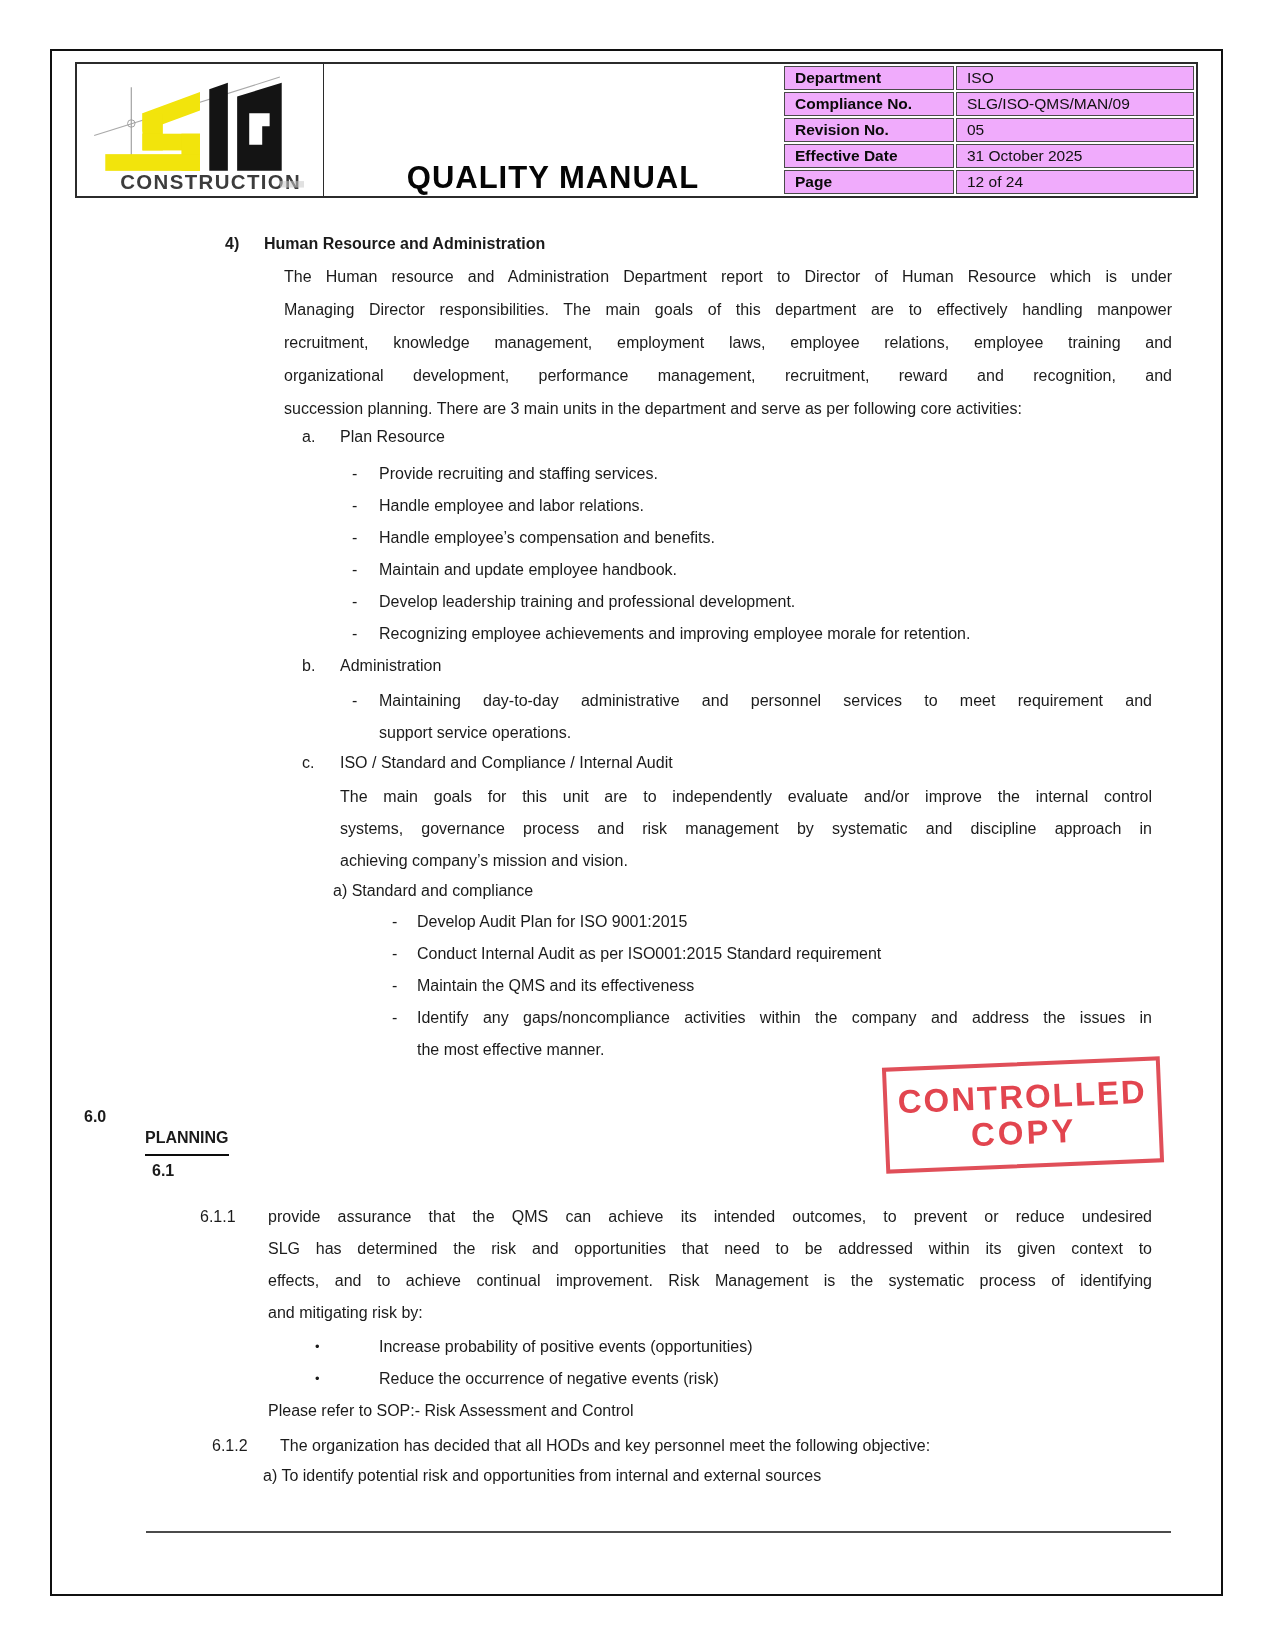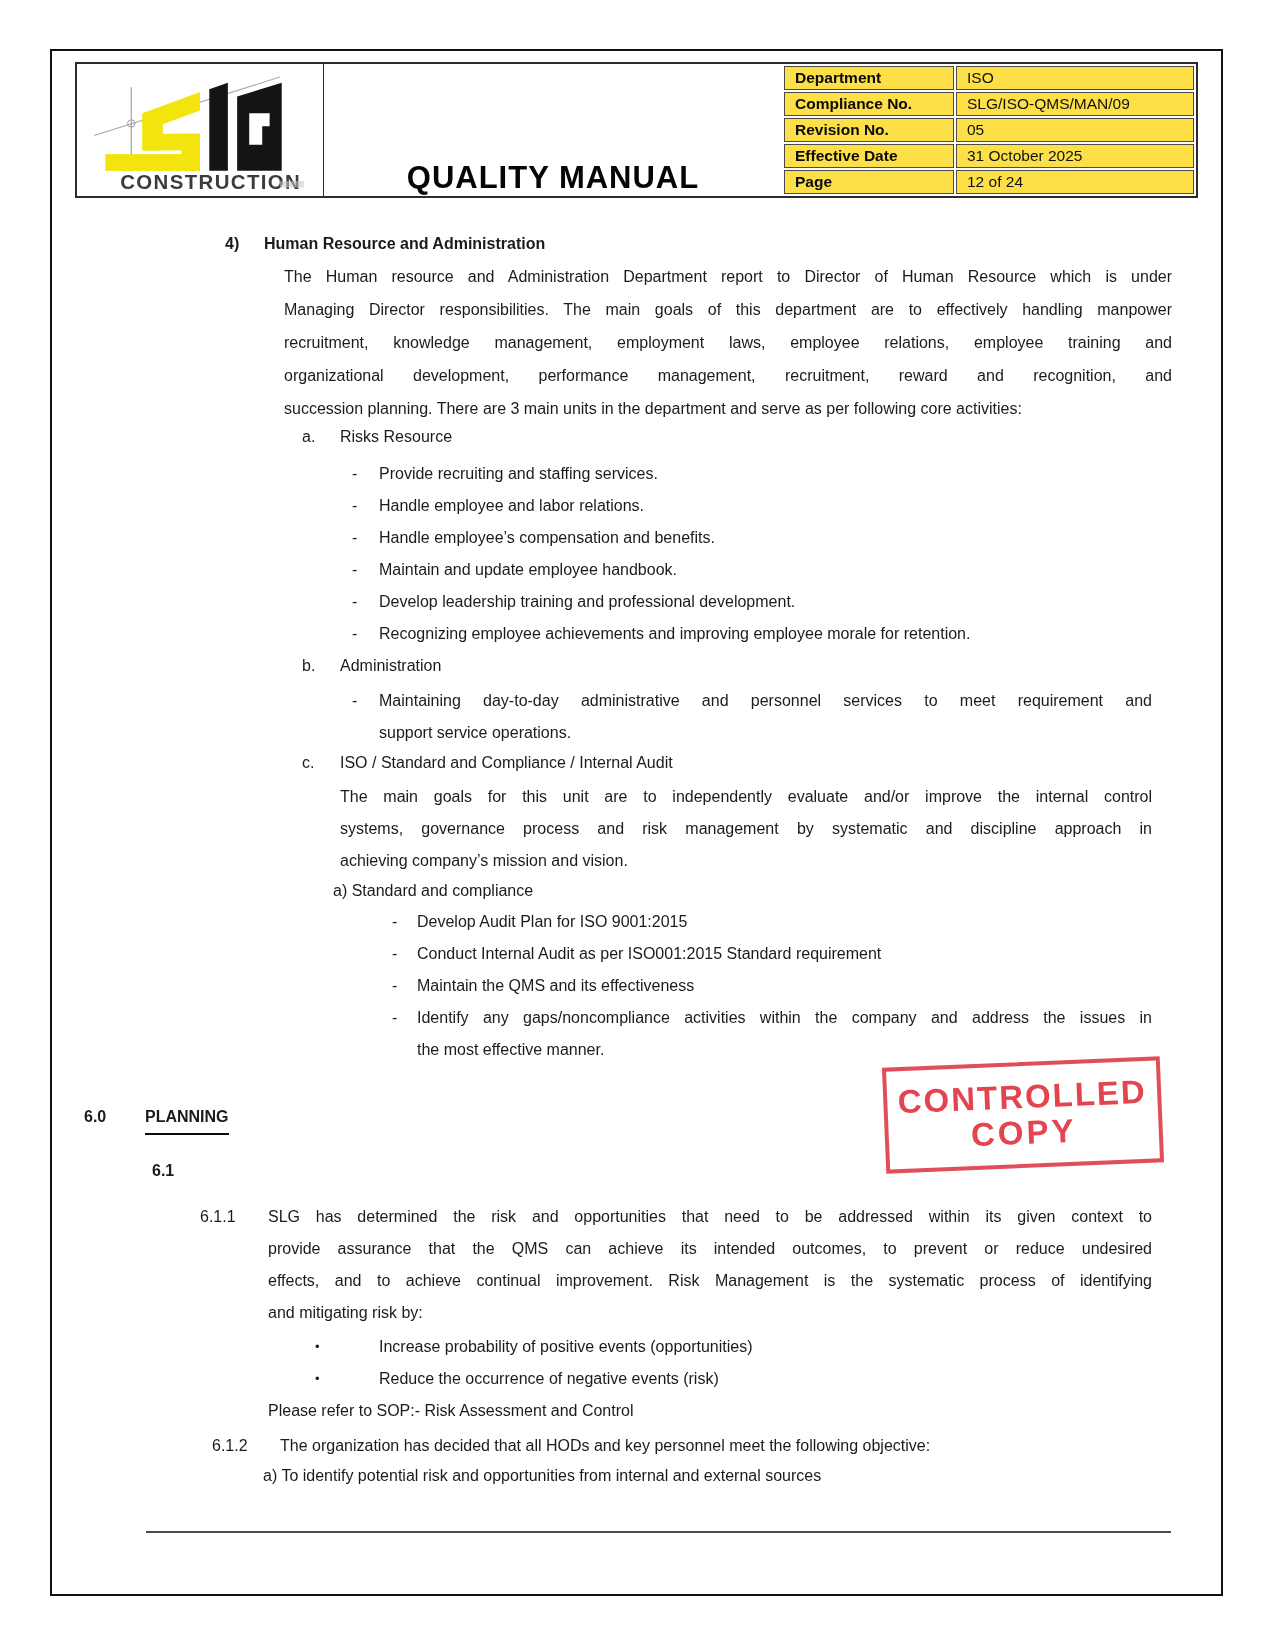--- a/index.html
+++ b/index.html
@@ -9,35 +9,35 @@
         border:2px solid #101010;box-sizing:border-box;}
   
   .header-box{position:absolute;left:75px;top:62px;width:1123px;height:136px;
         border:2px solid #2b2b2b;box-sizing:border-box;display:flex;}
   .logo-cell{width:247px;border-right:1.6px solid #2b2b2b;box-sizing:border-box;
         display:flex;align-items:center;justify-content:center;}
   .title-cell{flex:1;display:flex;align-items:flex-end;justify-content:center;}
   .doc-title{font-weight:bold;font-size:31px;letter-spacing:1px;color:#050505;}
   .info-table{width:414px;border-collapse:separate;border-spacing:2.5px;table-layout:fixed;}
   .info-table td{border:1.6px solid #4a4a4a;height:21px;padding:0 10px;font-size:15.5px;
-        vertical-align:middle;background:#fde047;white-space:nowrap;overflow:hidden;}
+        vertical-align:middle;background:#f0abfc;white-space:nowrap;overflow:hidden;}
   .info-table td.lbl{width:148px;font-weight:bold;color:#0a0a0a;}
   .info-table td.val{color:#111;}
   
   .abs{position:absolute;}
   .row{display:flex;align-items:flex-start;}
   .num{flex:0 0 auto;}
   .b{font-weight:bold;}
   .lh32{line-height:32px;}
   .lh33{line-height:33px;}
   .jfill{text-align:justify;text-align-last:justify;}
   .dash{flex:0 0 27px;}
   .dash2{flex:0 0 25px;}
   .bullet-marker{flex:0 0 64px;font-size:13px;line-height:32px;}
-  .underline{border-bottom:2.4px solid #0c0c0c;padding-bottom:0px;}
+  .underline{border-bottom:2.4px solid #0c0c0c;padding-bottom:0px;margin-top:21px;}
   
   .stamp{position:absolute;left:884px;top:1062px;width:278px;height:106px;
         border:4px solid rgba(219,48,60,0.85);box-sizing:border-box;
         transform:rotate(-2.4deg);display:flex;flex-direction:column;
         align-items:center;justify-content:center;color:rgba(224,53,64,0.92);
         background:rgba(255,255,255,0.0);}
   .stamp .l1{font-weight:bold;font-size:33px;letter-spacing:2px;line-height:36px;}
   .stamp .l2{font-weight:bold;font-size:33px;letter-spacing:3px;line-height:36px;}
   
   .footer-rule{position:absolute;left:146px;top:1531px;width:1025px;height:0;
@@ -105,21 +105,21 @@
   <div class="abs lh33" style="left:264px;top:260px;width:888px;margin-left:20px;">
     <div class="jfill">The Human resource and Administration Department report to Director of Human Resource which is under</div>
     <div class="jfill">Managing Director responsibilities. The main goals of this department are to effectively handling manpower</div>
     <div class="jfill">recruitment, knowledge management, employment laws, employee relations, employee training and</div>
     <div class="jfill">organizational development, performance management, recruitment, reward and recognition, and</div>
     <div>succession planning. There are 3 main units in the department and serve as per following core activities:</div>
   </div>
 
   <div class="abs row lh32" style="left:302px;top:421px;">
     <span class="num" style="width:38px;">a.</span>
-    <span>Risks Resource</span>
+    <span>Plan Resource</span>
   </div>
 
   <div class="abs lh32" style="left:352px;top:458px;width:800px;">
     <div class="row">
         <span class="dash">-</span>
         <span>Provide recruiting and staffing services.</span>
       </div>
     <div class="row">
         <span class="dash">-</span>
         <span>Handle employee and labor relations.</span>
@@ -200,22 +200,22 @@
     <span class="underline">PLANNING</span>
   </div>
 
   <div class="abs row lh32 b" style="left:152px;top:1155px;">
     <span class="num" style="width:55px;">6.1</span>
   </div>
 
   <div class="abs row lh32" style="left:200px;top:1201px;">
     <span class="num" style="width:68px;">6.1.1</span>
     <span style="width:884px;display:inline-block;">
+      <span class="jfill" style="display:block;">provide assurance that the QMS can achieve its intended outcomes, to prevent or reduce undesired</span>
       <span class="jfill" style="display:block;">SLG has determined the risk and opportunities that need to be addressed within its given context to</span>
-      <span class="jfill" style="display:block;">provide assurance that the QMS can achieve its intended outcomes, to prevent or reduce undesired</span>
       <span class="jfill" style="display:block;">effects, and to achieve continual improvement. Risk Management is the systematic process of identifying</span>
       <span style="display:block;">and mitigating risk by:</span>
     </span>
   </div>
 
   <div class="abs lh32" style="left:315px;top:1331px;width:840px;">
     <div class="row">
         <span class="bullet-marker">•</span>
         <span>Increase probability of positive events (opportunities)</span>
       </div>

